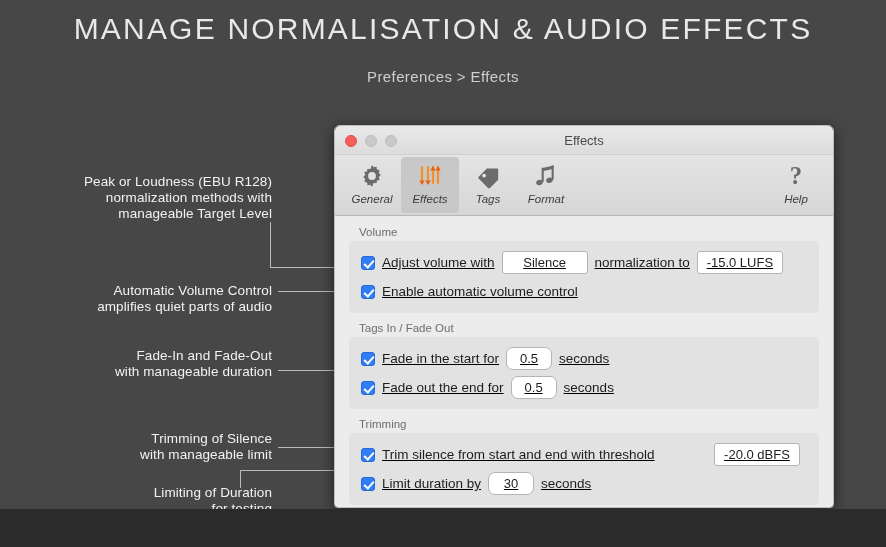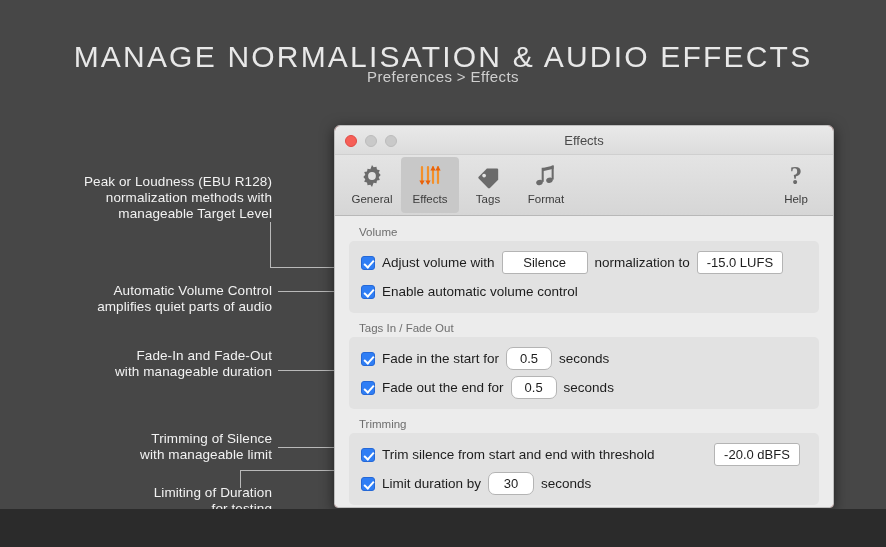--- a/index.html
+++ b/index.html
@@ -16,21 +16,20 @@
   
   #page-title {
     position: absolute;
     top: 12px; left: 0; width: 886px;
     text-align: center;
     color: #e8e8e8;
     font-size: 30px;
     letter-spacing: 2.2px;
     font-weight: 400;
     white-space: nowrap;
-    margin-top: 28px;
   }
   #breadcrumb {
     position: absolute;
     top: 68px; left: 0; width: 886px;
     text-align: center;
     color: #cfcfcf;
     font-size: 15px;
     letter-spacing: .4px;
   }
   
@@ -95,38 +94,39 @@
     align-items: center; justify-content: flex-start;
     padding-top: 4px;
     border-radius: 4px;
     cursor: default;
   }
   .tbitem.selected { background: #c8c8c8; }
   .tbitem .glyph {
     height: 30px; display: flex; align-items: center; justify-content: center;
   }
   .tbitem .lbl {
-    font-size: 11.5px; color: #3c3c3c; margin-top: 2px; white-space: nowrap;
+    font-size: 11.5px; color: #3c3c3c; margin-top: 2px; white-space: nowrap; font-style: italic;
   }
   #help-item { margin-left: auto; }
   
   #content {
     padding: 10px 14px;
     background: #ececec;
     height: 292px;
   }
   .group { margin-bottom: 9px; }
   .group-label {
     font-size: 11.5px; color: #6e6e6e;
     margin: 0 0 3px 10px;
   }
   .group-box {
     background: #e2e2e2;
     border-radius: 5px;
     padding: 9px 12px;
+    text-decoration: underline;
   }
   .row {
     display: flex; align-items: center;
     min-height: 25px;
     font-size: 13.5px; color: #1d1d1d;
   }
   .row + .row { margin-top: 4px; }
   .cb {
     width: 14px; height: 14px; min-width: 14px;
     border-radius: 3px;

